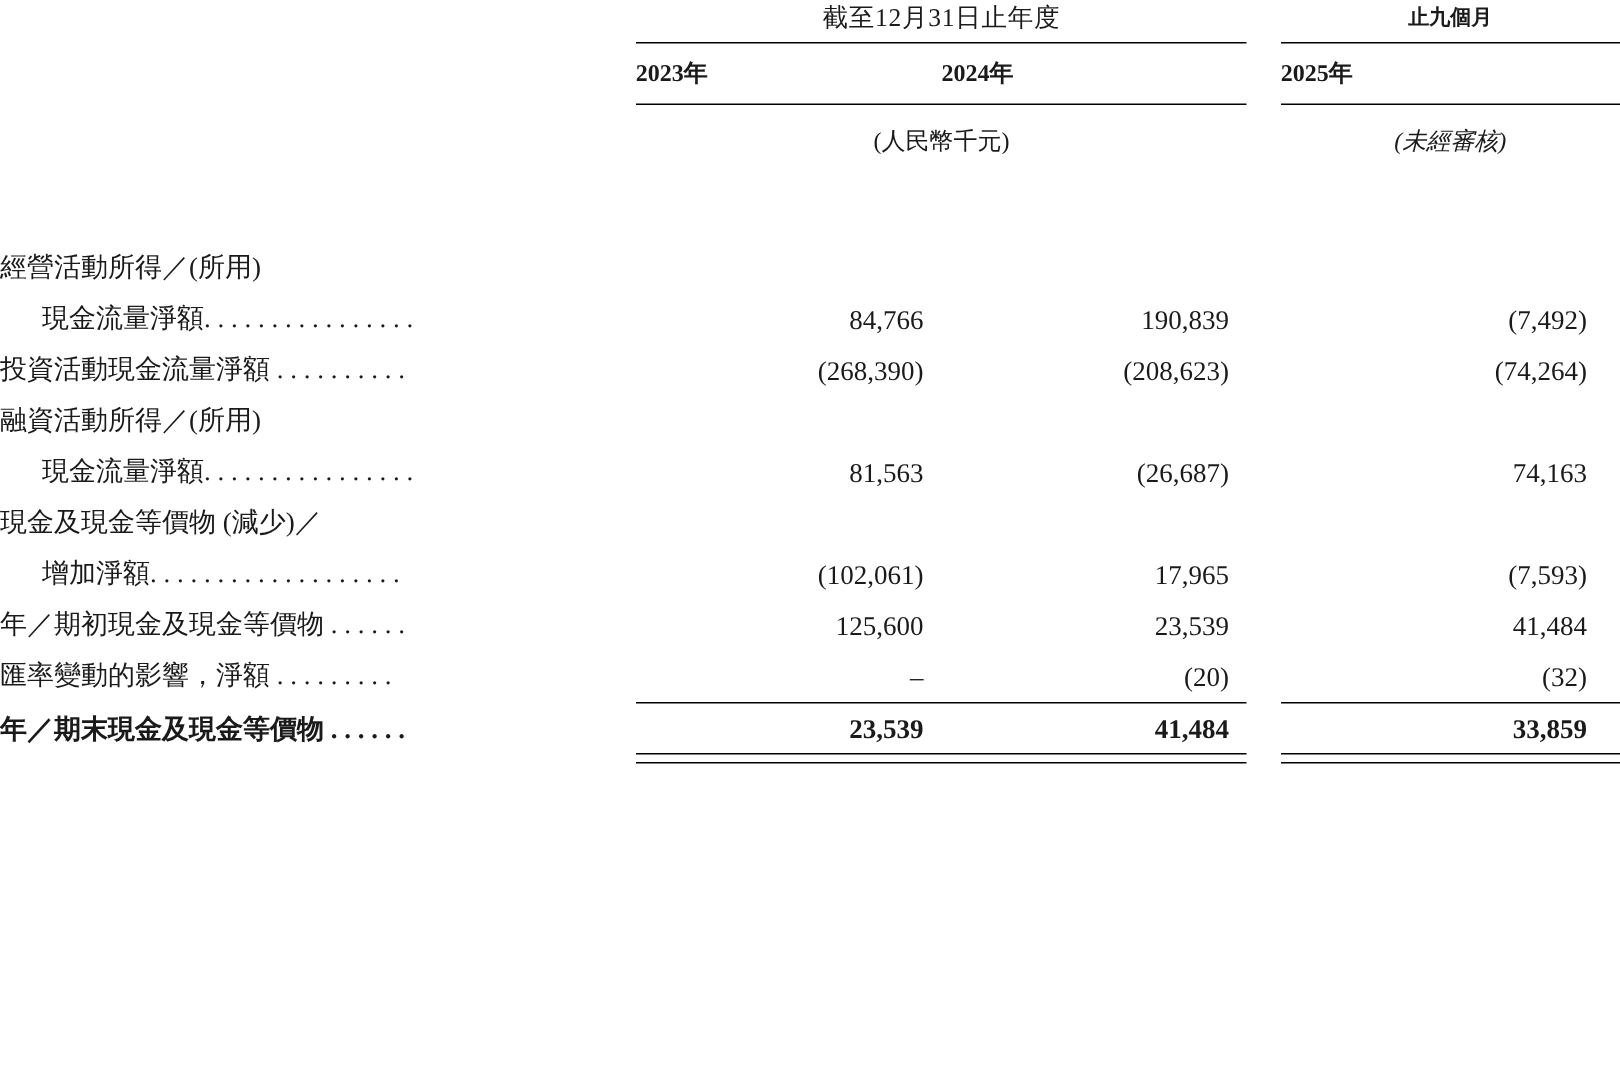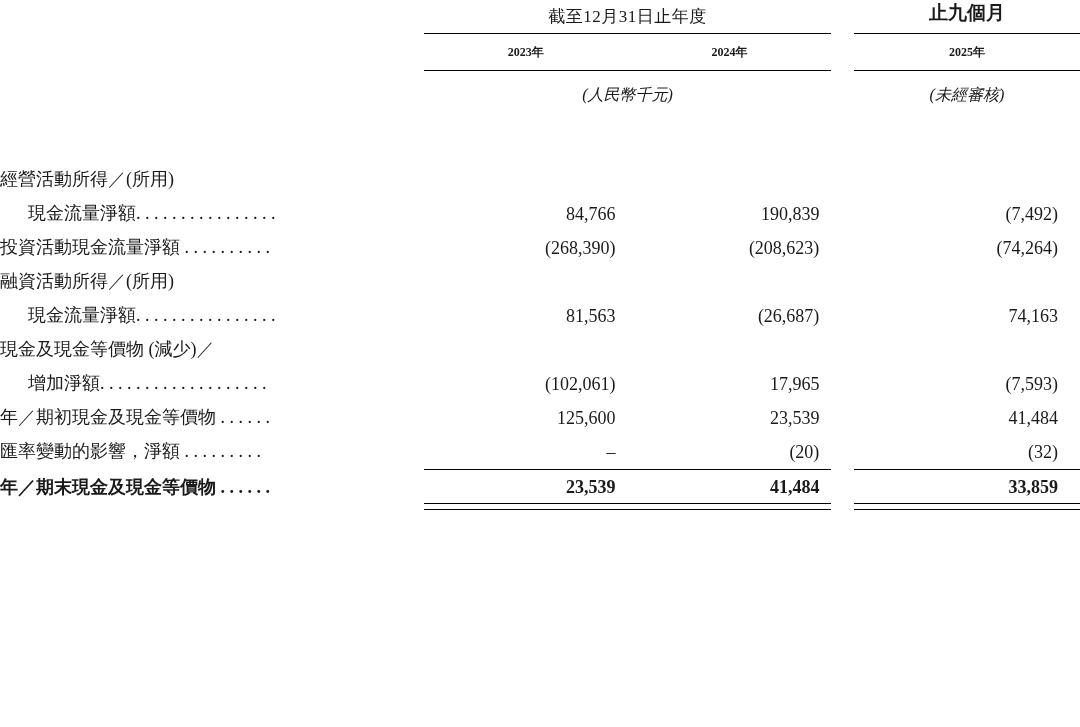--- a/index.html
+++ b/index.html
@@ -51,47 +51,45 @@
     padding-bottom: 4px;
   }
   .hdr-9m-1 {
     text-align: center;
     font-size: 17px;
     font-weight: bold;
     padding-bottom: 2px;
   }
   .hdr-9m-2 {
     text-align: center;
-    font-size: 19px;
+    font-size: 14px;
     font-weight: bold;
     padding-bottom: 6px;
   }
   .rule-top td {
     border-bottom: 1.2px solid #000;
     height: 1px;
     font-size: 0;
     line-height: 0;
   }
   .yr {
-    text-align: center;
-    font-size: 12px;
+    font-size: 16px;
     font-weight: bold;
     padding-top: 10px;
     padding-bottom: 8px;
   }
   .rule-yr td {
     border-bottom: 1.2px solid #000;
     height: 1px;
     font-size: 0;
     line-height: 0;
   }
   .currency {
     text-align: center;
     font-size: 16px;
-    font-style: italic;
     padding-top: 12px;
     padding-bottom: 4px;
   }
   .unaudited {
     text-align: center;
     font-size: 16px;
     font-style: italic;
     padding-top: 14px;
     padding-bottom: 4px;
   }

